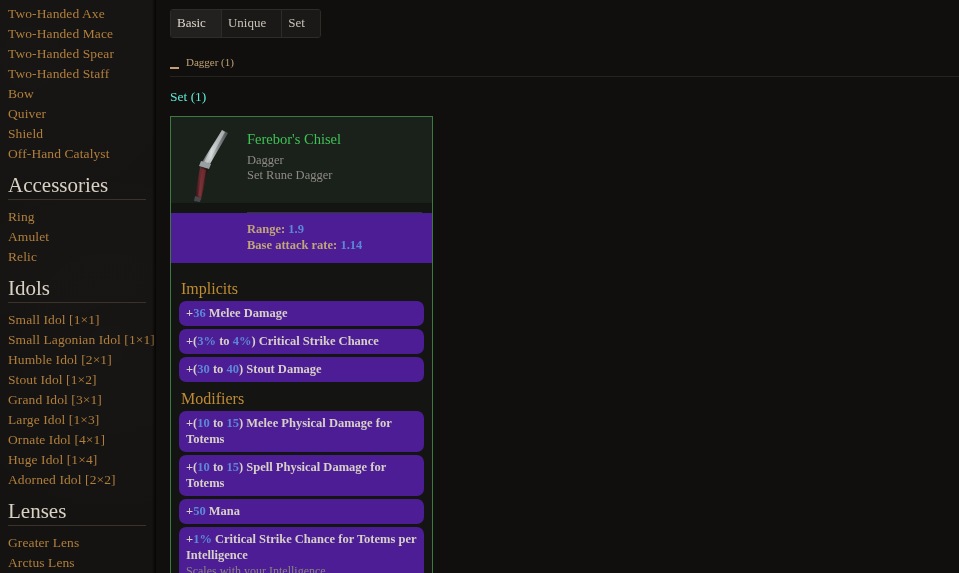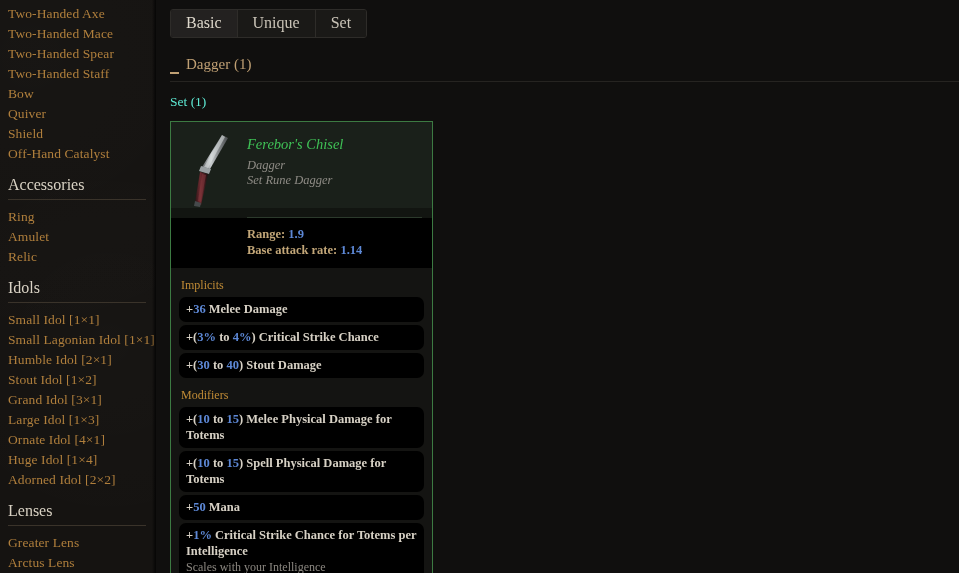--- a/index.html
+++ b/index.html
@@ -36,21 +36,21 @@
     line-height:20px;
     color:#b07f3c;
     padding:0;
     margin:0 0 0 0;
     height:20px;
     white-space:nowrap;
     cursor:pointer;
     letter-spacing:0.1px;
   }
   .side-heading{
-    font-size:16px;
+    font-size:21px;
     line-height:18px;
     color:#d9d2c4;
     font-weight:normal;
     margin:12px 0 0 0;
     padding-bottom:5px;
     white-space:nowrap;
   }
   .side-rule{
     height:1px;
     background:#3a332a;
@@ -67,35 +67,35 @@
   .tabs{
     margin:9px 0 0 14px;
     display:inline-flex;
     border:1px solid #2e2c29;
     border-radius:3px;
     overflow:hidden;
     background:#181715;
   }
   .tab{
     font-family:"Liberation Serif", serif;
-    font-size:16px;
+    font-size:13px;
     color:#c9c3b7;
-    padding:5px 15px 6px 15px;
+    padding:5px 15px 6px 6px;
     background:#1a1917;
     border:0;
     border-right:1px solid #2e2c29;
     cursor:pointer;
     line-height:16px;
   }
   .tab:last-child{ border-right:0; }
   .tab.active{ background:#232120; color:#ded8cc; }
 
   .group-header{
     margin:18px 0 0 14px;
-    font-size:15px;
+    font-size:11px;
     color:#c0a074;
     display:flex;
     align-items:flex-end;
     gap:7px;
     cursor:pointer;
     width:max-content;
   }
   .minus{
     display:inline-block;
     width:9px; height:2px;
@@ -129,60 +129,60 @@
   .card-head{
     display:flex;
     padding:10px 10px 0 10px;
     background:#1a201a;
   }
   .icon-box{
     width:66px; flex:0 0 66px;
     height:76px;
     display:flex; align-items:center; justify-content:center;
   }
-  .head-text{ flex:1 1 auto; padding-top:4px;font-style:italic; }
+  .head-text{ flex:1 1 auto; padding-top:4px; }
   .item-name{
     font-size:14.5px;
     color:#3fc256;
     line-height:17px;
     margin-bottom:5px;
   }
   .item-base{
     font-size:12.5px;
     color:#8e8b85;
     line-height:15px;
   }
   .head-rule{
     height:1px; background:#2c3a2c;
     margin:9px 10px 0 76px;
   }
   .stats{
     padding:8px 10px 10px 76px;
-    background:#000000;
+    background:#4c1d95;
   }
   .stat-line{
     font-size:12.5px;
     line-height:16px;
     color:#c2a678;
     font-weight:bold;
   }
   .stat-val{ color:#5d88d6; font-weight:bold; }
 
   .card-body{
     background:#141412;
     padding:6px 8px 8px 8px;
   }
   .sect-label{
-    font-size:12px;
+    font-size:16px;
     color:#c08b35;
-    margin:3px 0 4px 2px;
+    margin:12px 0 4px 2px;
     line-height:16px;
   }
   .mod-row{
-    background:#000000;
+    background:#4c1d95;
     padding:4px 7px 5px 7px;
     margin-bottom:3px;
     font-size:12.5px;
     line-height:16px;
     color:#d7d1c5;
     font-weight:bold;
     border-radius:7px;
   }
   .num{ color:#5d88d6; font-weight:bold; }
   .paren{ color:#d7d1c5; font-weight:bold; }

